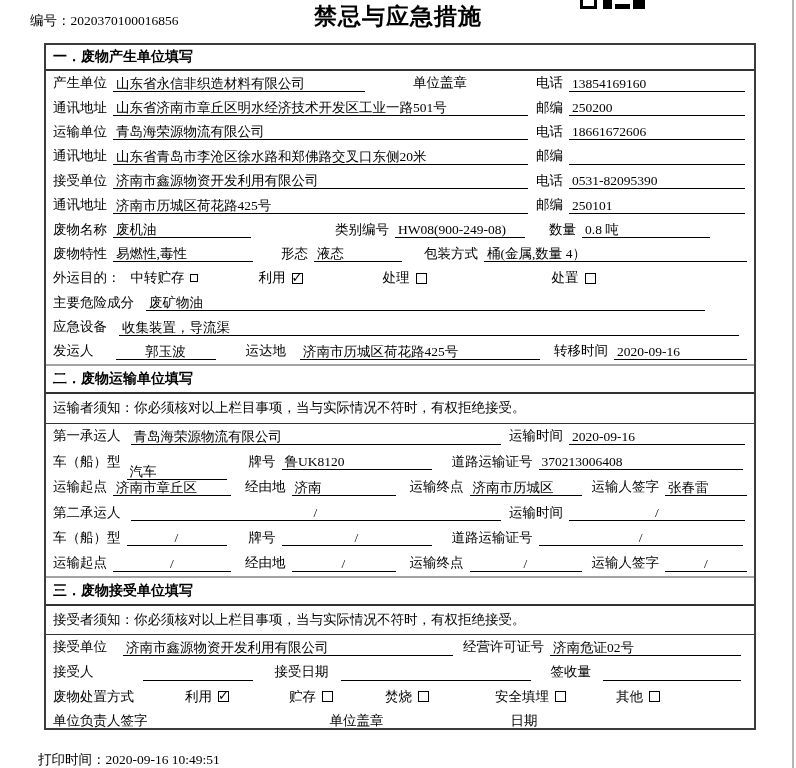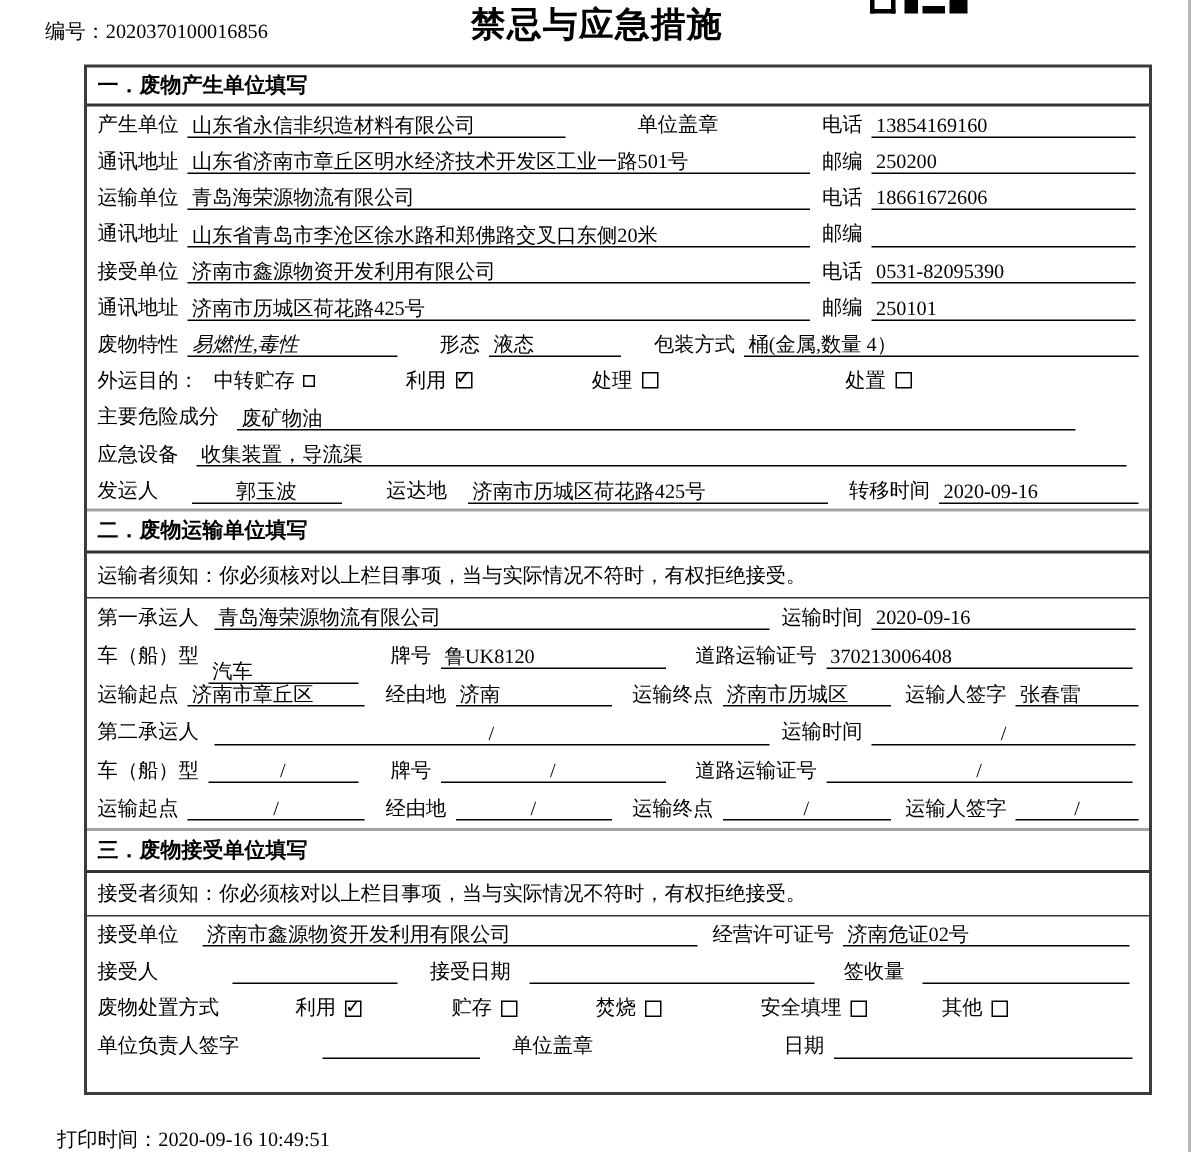--- a/index.html
+++ b/index.html
@@ -17,21 +17,21 @@
   
   .qr{position:absolute;top:0;left:578px;width:74px;height:10px;}
   .qr div{position:absolute;background:#000;}
   .qr .q1{left:2px;top:0;width:17px;height:9px;background:transparent;border:3px solid #000;border-top:none;box-sizing:border-box;}
   .qr .q2{left:25px;top:0;width:9px;height:9px;}
   .qr .q3{left:37px;top:4px;width:15px;height:5px;}
   .qr .q4{left:55px;top:0;width:12px;height:9px;}
   .page-edge{position:absolute;top:0;right:2px;width:2px;height:768px;background:#b7b7b7;}
   
   .form{
-    position:absolute;left:56px;top:43px;width:712px;height:687px;
+    position:absolute;left:44px;top:43px;width:712px;height:687px;
     border:2px solid #3c3c3c;box-sizing:border-box;
     display:flex;flex-direction:column;overflow:hidden;
   }
   .sec-title{
     font-family:"Liberation Sans",sans-serif;font-weight:bold;font-size:14px;
     display:flex;align-items:center;padding:0 7px;height:24px;flex:none;
     border-bottom:2px solid #333;
   }
   .sec-title.bt{border-top:2px solid #a3a3a3;height:26px;}
   .row{display:flex;align-items:center;padding:0 7px;flex:none;}
@@ -108,24 +108,32 @@
     <span class="u vr">0531-82095390</span>
   </div>
 
   <div class="row r1">
     <span class="lbl">通讯地址</span>
     <span class="u grow" style="margin-right:8px;">济南市历城区荷花路425号</span>
     <span class="lbl">邮编</span>
     <span class="u vr">250101</span>
   </div>
 
+  <div class="row r1">
+    <span class="lbl">废物名称</span>
+    <span class="u" style="width:138px;">废机油</span>
+    <span class="lbl" style="margin-left:84px;">类别编号</span>
+    <span class="u" style="width:130px;">HW08(900-249-08)</span>
+    <span class="lbl" style="margin-left:24px;">数量</span>
+    <span class="u" style="width:128px;">0.8 吨</span>
+  </div>
 
   <div class="row r1">
     <span class="lbl">废物特性</span>
-    <span class="u" style="width:140px;font-style:italic;">易燃性,毒性</span>
+    <span class="u" style="width:140px;">易燃性,毒性</span>
     <span class="lbl" style="margin-left:28px;">形态</span>
     <span class="u" style="width:88px;">液态</span>
     <span class="lbl" style="margin-left:22px;">包装方式</span>
     <span class="u grow">桶(金属,数量 4）</span>
   </div>
 
   <div class="row r1">
     <span class="lbl">外运目的：</span>
     <span class="opt" style="margin-left:4px;">
       <span>中转贮存</span>

